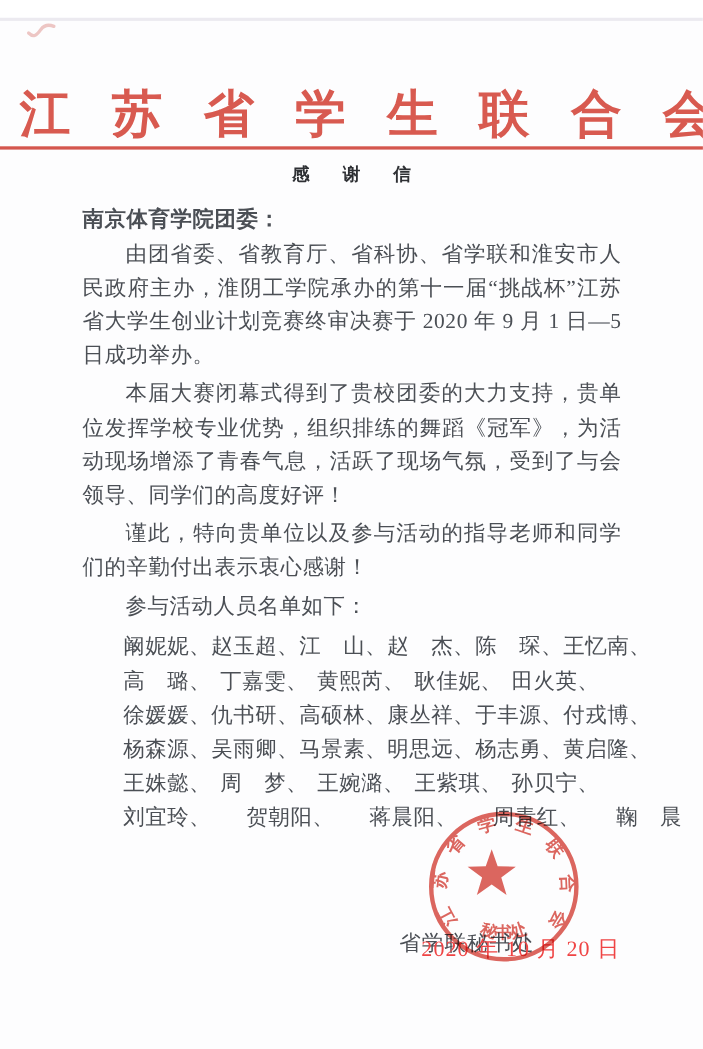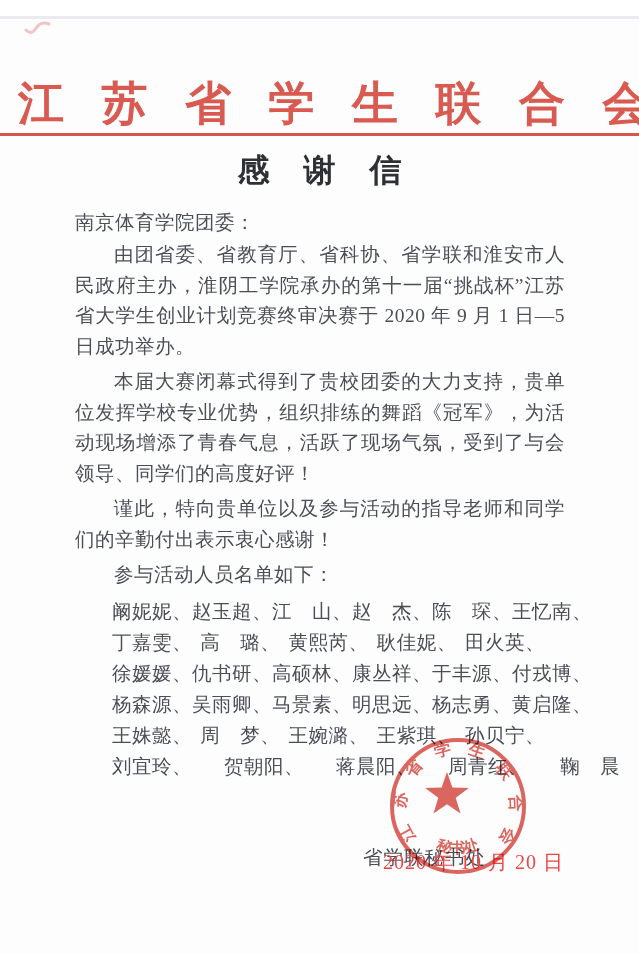--- a/index.html
+++ b/index.html
@@ -39,35 +39,36 @@
     font-weight: bold;
     line-height: 1.12;
     letter-spacing: 13px;
     padding: 0 6px 3px 18px;
     border-bottom: 3px solid #d4564e;
     white-space: nowrap;
   }
   .doc-title {
     margin-top: 13px;
     text-align: center;
-    font-size: 32px;
+    font-size: 16px;
     font-weight: bold;
     color: #2e3034;
     letter-spacing: 13px;
     padding-left: 13px; 
   }
   .letter-body {
     margin: 15px 74px 0 75px;
     font-size: 19.5px;
     line-height: 30.5px;
     color: #4b4f55;
     letter-spacing: 0.5px;
   }
   .salutation {
     margin: 0 0 2px 0;
+    font-weight: bold;
   }
   .para {
     margin: 0 0 5px 0;
     text-indent: 2em;
     text-align: justify;
   }
   .name-roster {
     margin-left: 37px;
     margin-right: 20px;
     font-family: Liberation Serif, serif;
@@ -131,22 +132,22 @@
     <div class="name-roster">
         <div class="name-row">
           <span>阚妮妮、</span>
           <span>赵玉超、</span>
           <span>江　山、</span>
           <span>赵　杰、</span>
           <span>陈　琛、</span>
           <span>王忆南、</span>
         </div>
         <div class="name-row">
+          <span>高　璐、</span>
           <span>丁嘉雯、</span>
-          <span>高　璐、</span>
           <span>黄熙芮、</span>
           <span>耿佳妮、</span>
           <span>田火英、</span>
         </div>
         <div class="name-row">
           <span>徐媛媛、</span>
           <span>仇书研、</span>
           <span>高硕林、</span>
           <span>康丛祥、</span>
           <span>于丰源、</span>

